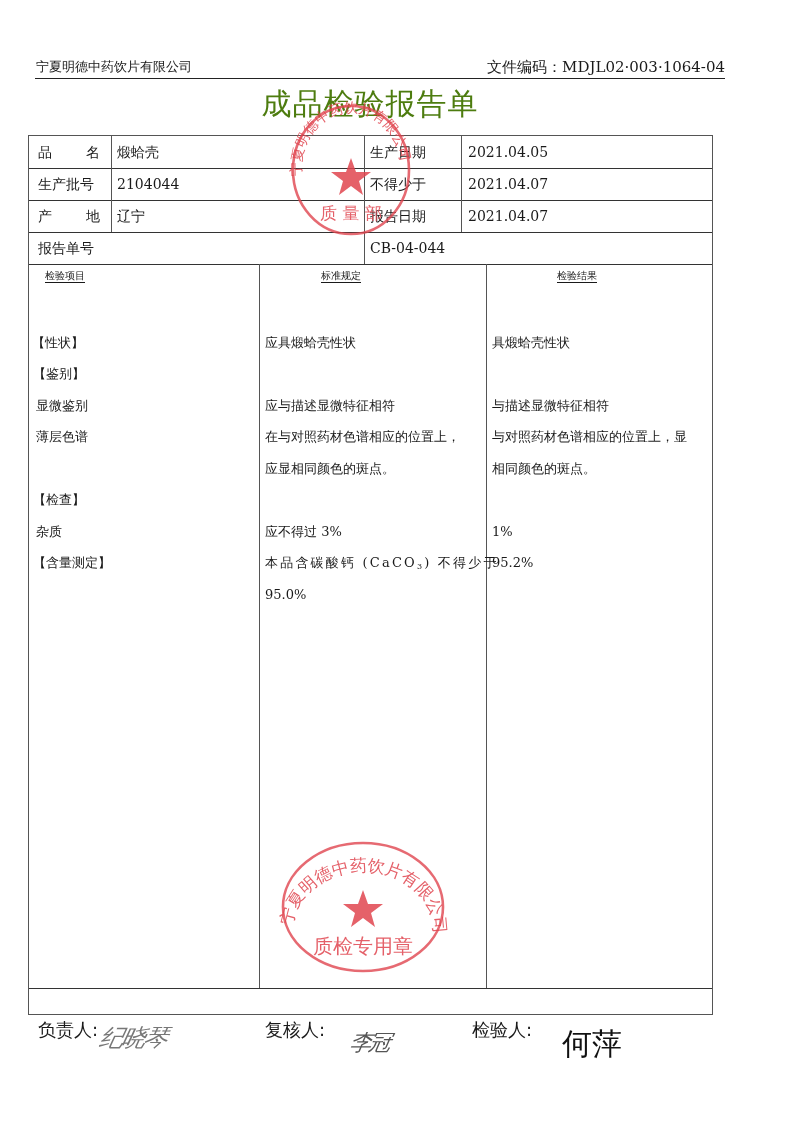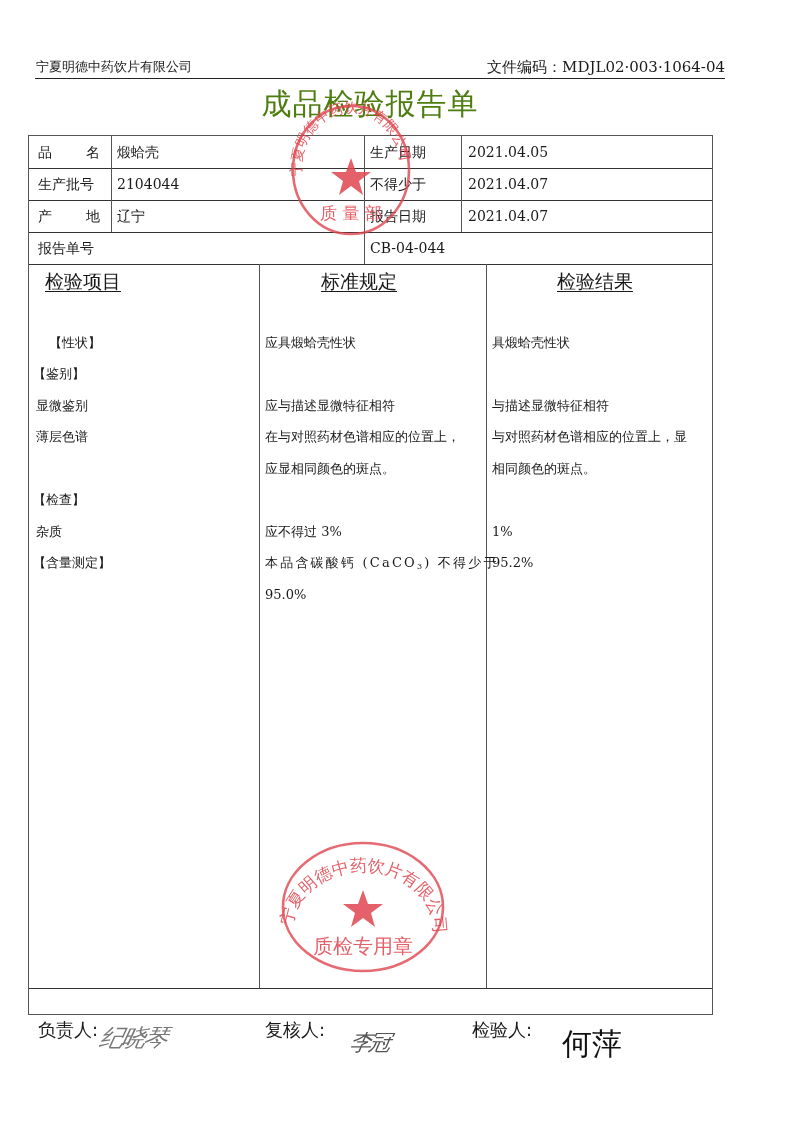--- a/index.html
+++ b/index.html
@@ -11,21 +11,21 @@
     .header-rule { left: 35px; top: 78px; width: 690px; height: 0; border-top: 1.5px solid #222; }
     .title { left: 0; width: 740px; top: 84px; text-align: center; font-size: 30px;
              font-family: "DejaVu Sans", "Liberation Sans", sans-serif; letter-spacing: 1px; color: #4d7c0f; }
 
     .tbl { left: 28px; top: 135px; width: 685px; height: 880px; border: 1.3px solid #555; box-sizing: border-box; }
     .hline { position: absolute; left: 0; width: 100%; height: 0; border-top: 1.3px solid #333; }
     .vline { position: absolute; width: 0; border-left: 1.3px solid #555; }
 
     .cell { position: absolute; font-size: 14px; line-height: 32px; white-space: nowrap; }
     .lbl-spread { display: flex; justify-content: space-between; width: 62px; }
-    .colhead { position: absolute; top: 4px; font-size: 19px; text-decoration: underline; text-underline-offset: 3px; }
+    .colhead { position: absolute; top: 4px; font-size: 10px; text-decoration: underline; text-underline-offset: 3px; }
     .body-text { position: absolute; font-size: 13px; line-height: 31.5px; white-space: nowrap; }
     .sub { font-size: 8px; vertical-align: -2px; }
     .sig-label { position: absolute; top: 1018px; font-size: 18px; font-family: "DejaVu Sans", "Liberation Sans", sans-serif; }
     .sig { position: absolute; font-family: "DejaVu Serif", serif; }
 
     .stamp { position: absolute; pointer-events: none; }
   </style>
 </head>
 <body>
 
@@ -75,21 +75,21 @@
   <div class="cell" style="left:439px; top:64px;">2021.04.07</div>
 
   <div class="cell" style="left:9px; top:96px;">报告单号</div>
   <div class="cell" style="left:341px; top:96px;">CB-04-044</div>
 
   <div class="colhead" style="left:16px; top:133px;">检验项目</div>
   <div class="colhead" style="left:292px; top:133px;">标准规定</div>
   <div class="colhead" style="left:528px; top:133px;">检验结果</div>
 
   <div>
-    <div class="body-text" style="left:20px; top:191px;">【性状】</div>
+    <div class="body-text" style="left:3px; top:191px;">【性状】</div>
     <div class="body-text" style="left:236px; top:191px;">应具煅蛤壳性状</div>
     <div class="body-text" style="left:463px; top:191px;">具煅蛤壳性状</div>
   </div>
   <div>
     <div class="body-text" style="left:4px; top:222px;">【鉴别】</div>
   </div>
   <div>
     <div class="body-text" style="left:7px; top:254px;">显微鉴别</div>
     <div class="body-text" style="left:236px; top:254px;">应与描述显微特征相符</div>
     <div class="body-text" style="left:463px; top:254px;">与描述显微特征相符</div>

